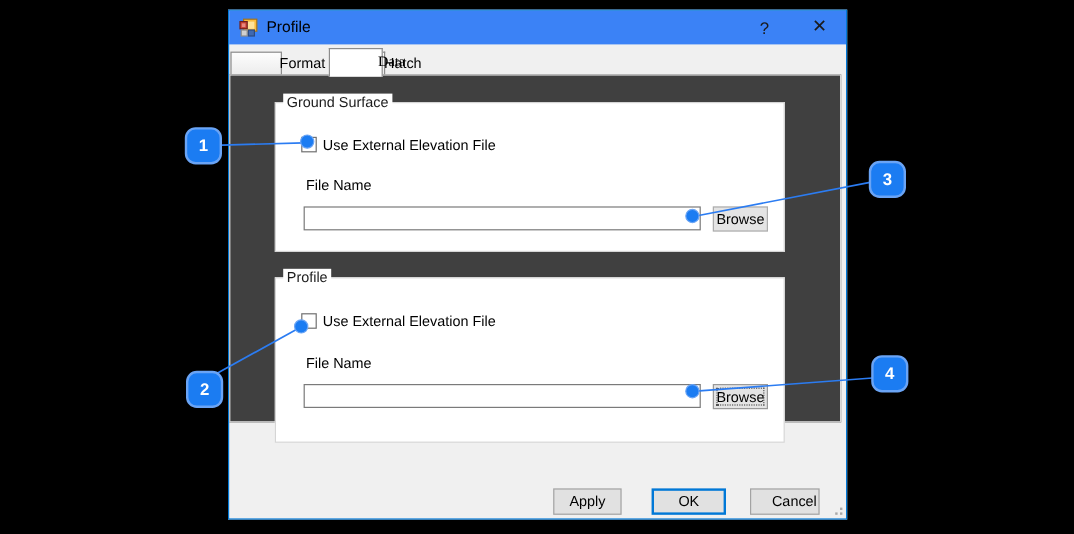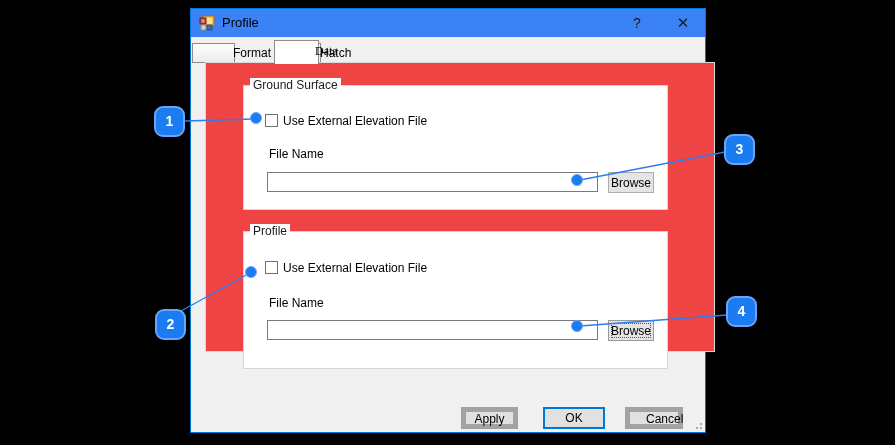--- a/index.html
+++ b/index.html
@@ -22,22 +22,22 @@
 
   
   .tab { position:absolute; font-size:12px; color:#000; text-align:right;
          border:1px solid #8c8c8c; background:linear-gradient(#fdfdfd,#ececec);
          top:34px; height:20px; line-height:18px; z-index:1;padding-left:40px; }
   .tab-format { left:1px;  width:43px; }
   .tab-hatch  { left:43px; width:40px; border-left:none;margin-left:46px; }
   .tab-data   { left:83px; width:45px; top:31px; height:24px; line-height:20px;
                 background:#fff; border-bottom:none; z-index:3;font-family:Liberation Serif, serif; }
 
-  .tabpage { position:absolute; left:14px; top:53px; width:510px; height:290px;
-             background:#ef4444; border:1px solid #d9d9d9; z-index:2; }
+  .tabpage { position:absolute; left:0; top:53px; width:510px; height:290px;
+             background:#404040; border:1px solid #d9d9d9; z-index:2; }
 
   
   .groupbox { position:absolute; border:1px solid #d5d5d5; background:#fff; }
   .group-gs { left:37px; top:22px;  width:425px; height:125px; }
   .group-br { left:37px; top:168px; width:425px; height:138px; }
   .group-title { position:absolute; left:6px; top:-8px; background:#fff; padding:0 3px;
                  font-size:12px; color:#1c1c1c; white-space:nowrap; }
 
   .checkbox { position:absolute; left:21px; width:13px; height:13px;
               border:1px solid #707070; background:#fff; }
@@ -46,21 +46,21 @@
   .file-input { position:absolute; left:23px; width:331px; height:20px;
                 border:1px solid #7a7a7a; background:#fff; font-size:12px; padding:0 3px;
                 font-family:"Liberation Sans", sans-serif; outline:none; }
   .browse-btn { position:absolute; left:364px; width:46px; height:21px;
                 background:#e4e4e4; border:1px solid #adadad; font-size:12px; color:#000;
                 font-family:"Liberation Sans", sans-serif; padding:0; }
   .browse-focused { outline:1px dotted #555; outline-offset:-4px; border-color:#999; }
 
   
   .footer-btn { position:absolute; top:398px; height:22px; background:#e1e1e1;
-                border:5px solid #a3a3a3; font-size:12px; color:#000;
+                border:1px solid #a3a3a3; font-size:12px; color:#000;
                 font-family:"Liberation Sans", sans-serif; }
   .apply-btn  { left:270px; width:57px; }
   .ok-btn     { left:352px; width:62px; border:2px solid #0078d7; }
   .cancel-btn { left:434px; width:58px;padding-left:16px; }
   .grip { position:absolute; right:2px; bottom:2px; width:10px; height:10px; }
 
   
   .badge { position:absolute; width:31px; height:31px; border-radius:9px;
            background:#1b7cf2; border:2px solid #6aa4f5; color:#fff; z-index:10;
            font-size:14px; font-weight:bold; text-align:center; line-height:27px; }

